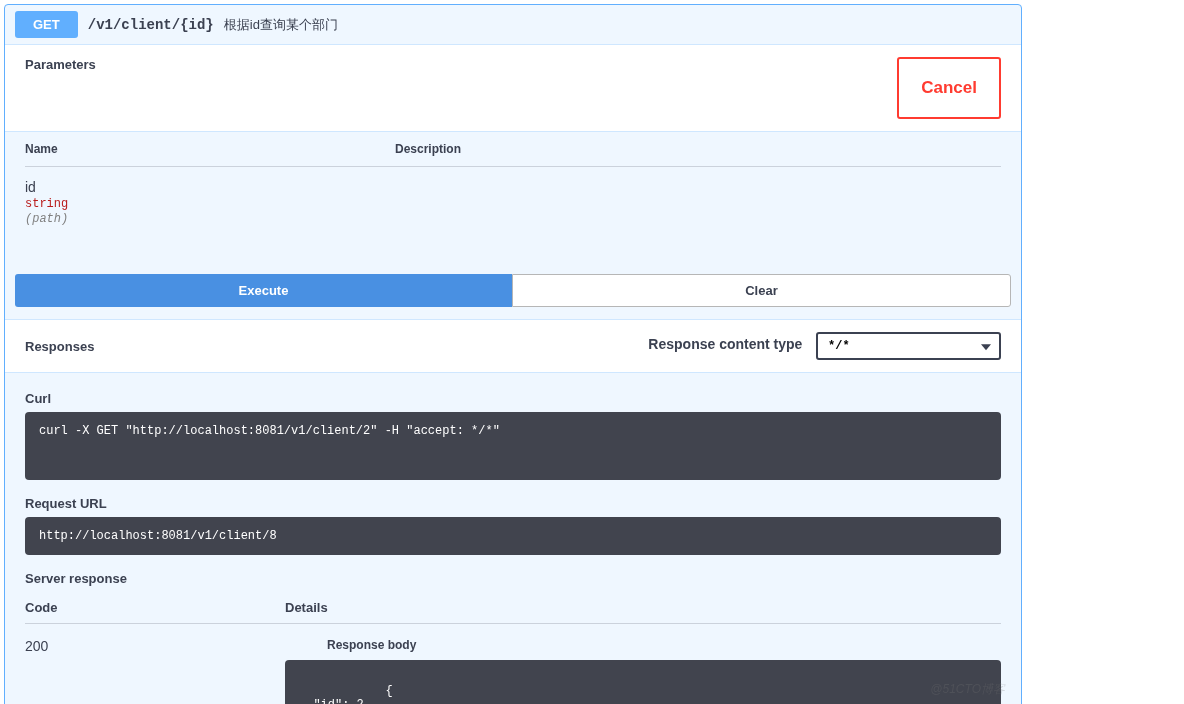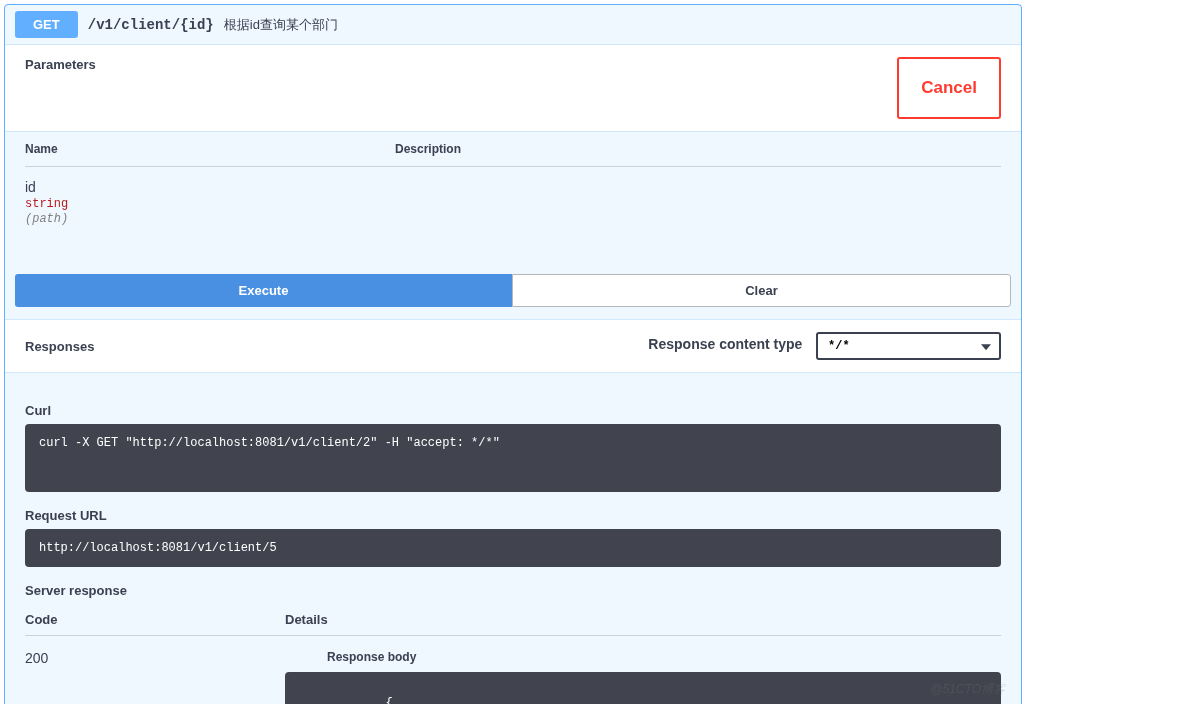--- a/index.html
+++ b/index.html
@@ -191,21 +191,21 @@
   border-top: 6px solid #3b4151;
   pointer-events: none;
 }
 .resp-body {
   background: #eff7ff;
   padding: 16px 20px 0 20px;
 }
 .small-h {
   font-weight: 700;
   font-size: 13px;
-  margin: 14px 0 6px 0;
+  margin: 2px 0 6px 0;
 }
 .code-box {
   background: #41444e;
   color: #fff;
   font-family: "Courier New", monospace;
   font-size: 12px;
   padding: 12px 14px;
   border-radius: 4px;
   white-space: pre;
   margin-bottom: 16px;
@@ -303,21 +303,21 @@
         </span>
       </div>
     </div>
 
     <div class="resp-body">
 
       <div class="small-h">Curl</div>
       <div class="code-box curl-box">curl -X GET "http://localhost:8081/v1/client/2" -H "accept: */*"</div>
 
       <div class="small-h">Request URL</div>
-      <div class="code-box">http://localhost:8081/v1/client/5</div>
+      <div class="code-box">http://localhost:8081/v1/client/8</div>
 
       <div class="small-h">Server response</div>
 
       <div class="tbl-head">
         <div class="code-col">Code</div>
         <div class="details-col">Details</div>
       </div>
 
       <div class="tbl-row">
         <div class="row-code">200</div>

